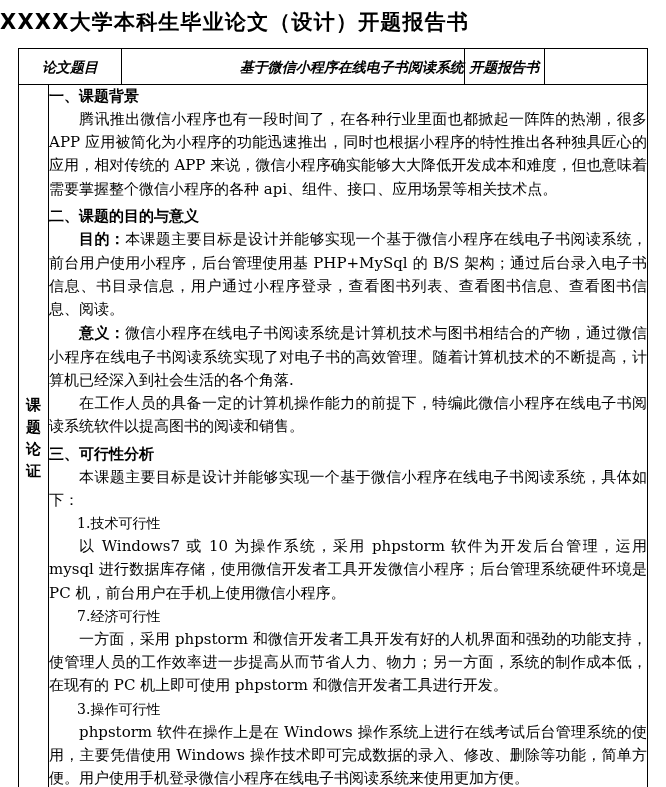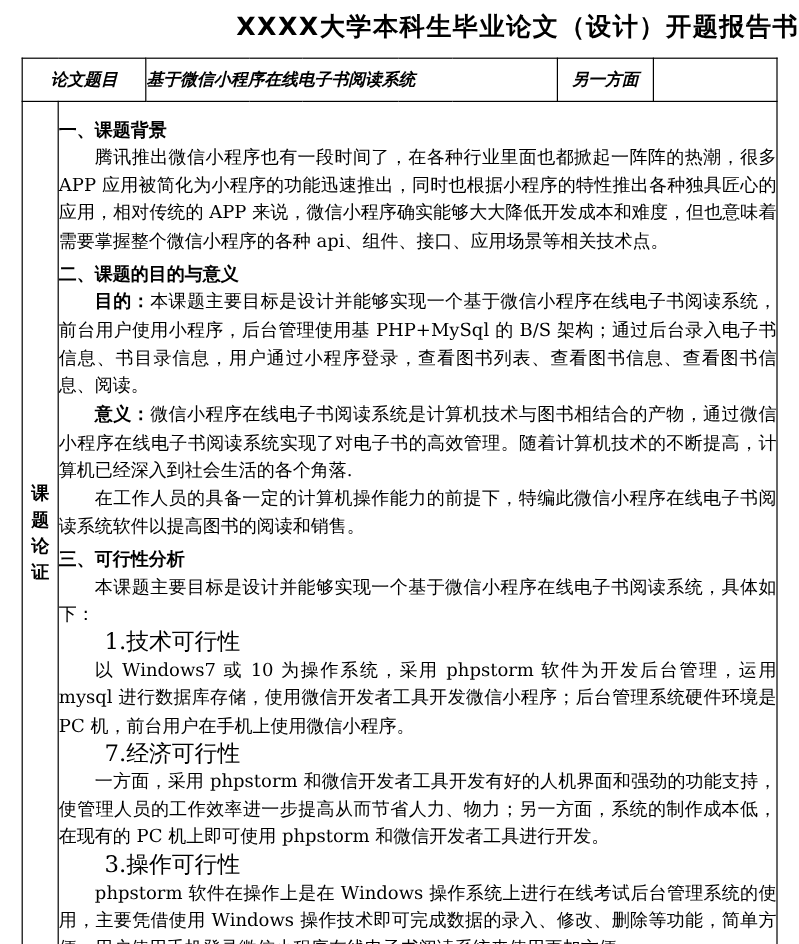--- a/index.html
+++ b/index.html
@@ -21,21 +21,21 @@
     height: 787px;
     box-sizing: border-box;
   }
 
   
   .doc-title {
     position: absolute;
     left: 0;
     top: 8px;
     width: 666px;
-    text-align: right;
+    text-align: left;
     font-family: "DejaVu Sans", "Liberation Sans", sans-serif;
     font-weight: bold;
     font-size: 21px;
     letter-spacing: 1.2px;
     line-height: 28px;
     white-space: nowrap;
   }
 
   
   .form-table {
@@ -70,21 +70,21 @@
     line-height: 18px;
   }
   .cell-value {
     text-align: center;
     font-family: "DejaVu Serif", "Liberation Serif", serif;
     font-size: 14px;
     line-height: 17px;
     padding: 2px 3px;
   }
   .cell-value-bold {
-    text-align: left;
+    text-align: right;
     font-family: "DejaVu Sans", "Liberation Sans", sans-serif;
     font-weight: bold;
     font-size: 15px;
     line-height: 18px;
   }
   .cell-empty { background: #ffffff; }
 
   .row-info td { height: 44px; }
   .row-topic td { height: 35px; font-style: italic; }
 
@@ -121,38 +121,38 @@
     vertical-align: top;
   }
 
   .sec-heading {
     font-family: "DejaVu Sans", "Liberation Sans", sans-serif;
     font-weight: bold;
     font-size: 15px;
     line-height: 23px;
     margin: 4px 0 0 0;
   }
-  .sec-heading:first-child { margin-top: 12px; }
+  .sec-heading:first-child { margin-top: 0; }
 
   .para {
     font-family: "DejaVu Serif", "Liberation Serif", serif;
     font-size: 15px;
     line-height: 23.2px;
     text-align: justify;
     text-justify: inter-ideograph;
     margin: 0;
     text-indent: 2em;
   }
   .para .runin {
     font-family: Liberation Mono, monospace;
     font-weight: bold;
   }
   .subhead {
     font-family: "DejaVu Serif", "Liberation Serif", serif;
-    font-size: 19px;
+    font-size: 14px;
     line-height: 23.2px;
     margin: 0;
     text-indent: 2em;
   }
 </style>
 </head>
 <body>
 
 <div class="page">
 
@@ -169,21 +169,21 @@
       <col style="width:87px">
       <col style="width:80px">
       <col style="width:103px">
     </colgroup>
     <tbody>
 
 
       <tr class="row-topic">
         <td colspan="2" class="cell-label">论文题目</td>
         <td colspan="5" class="cell-value-bold">基于微信小程序在线电子书阅读系统</td>
-        <td class="cell-label">另一方面</td>
+        <td class="cell-label">开题报告书</td>
         <td class="cell-empty"></td>
       </tr>
 
       <tr>
         <td class="vlabel-cell">
           <div class="vlabel">
             <span>课</span>
             <span>题</span>
             <span>论</span>
             <span>证</span>

